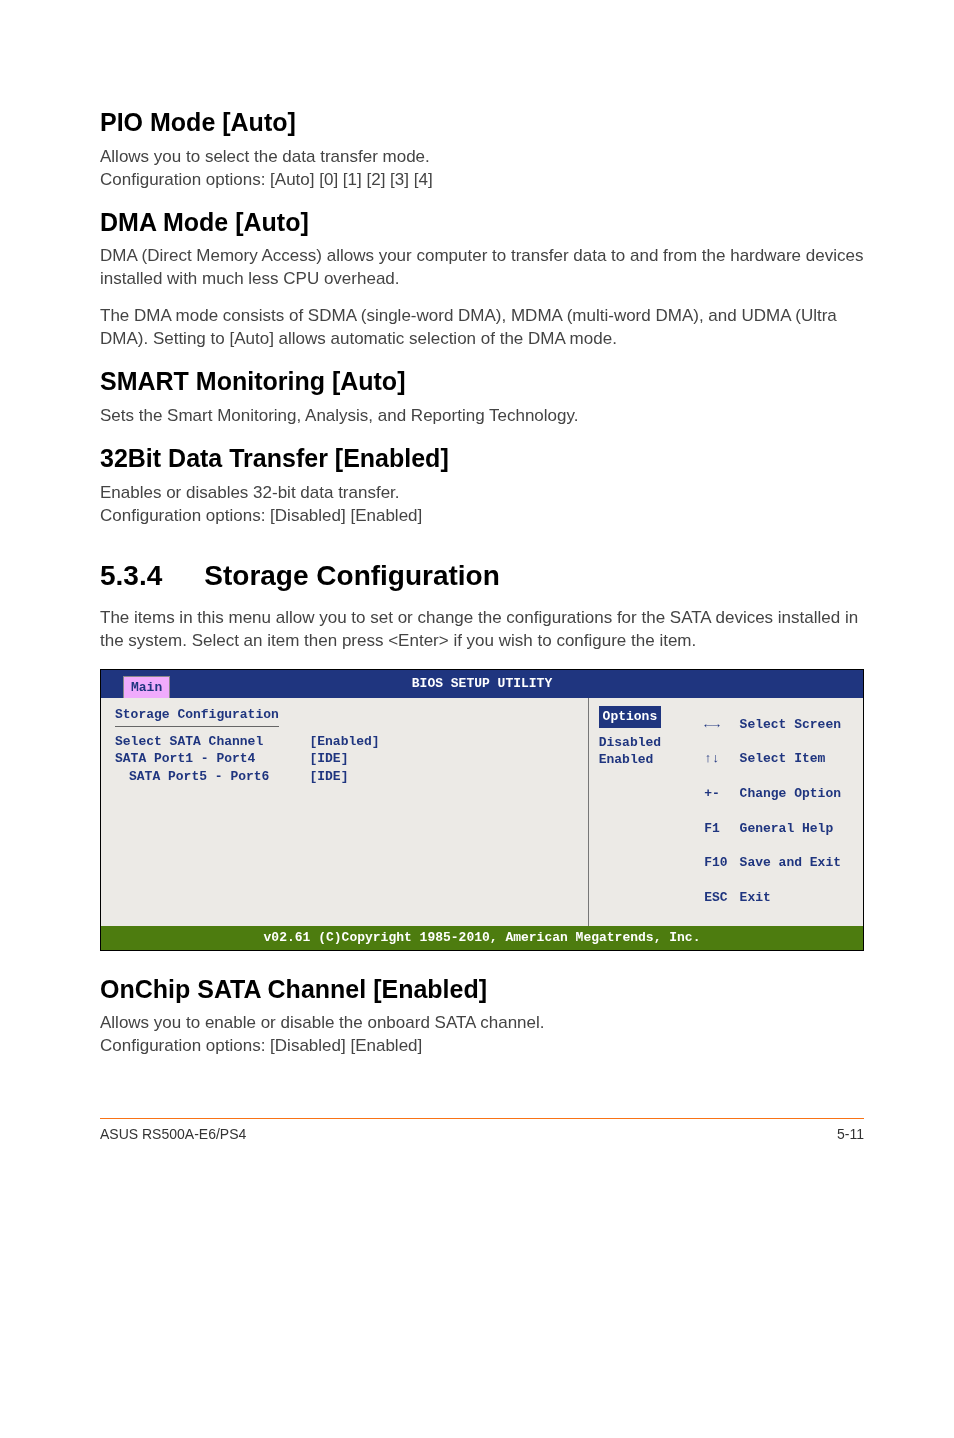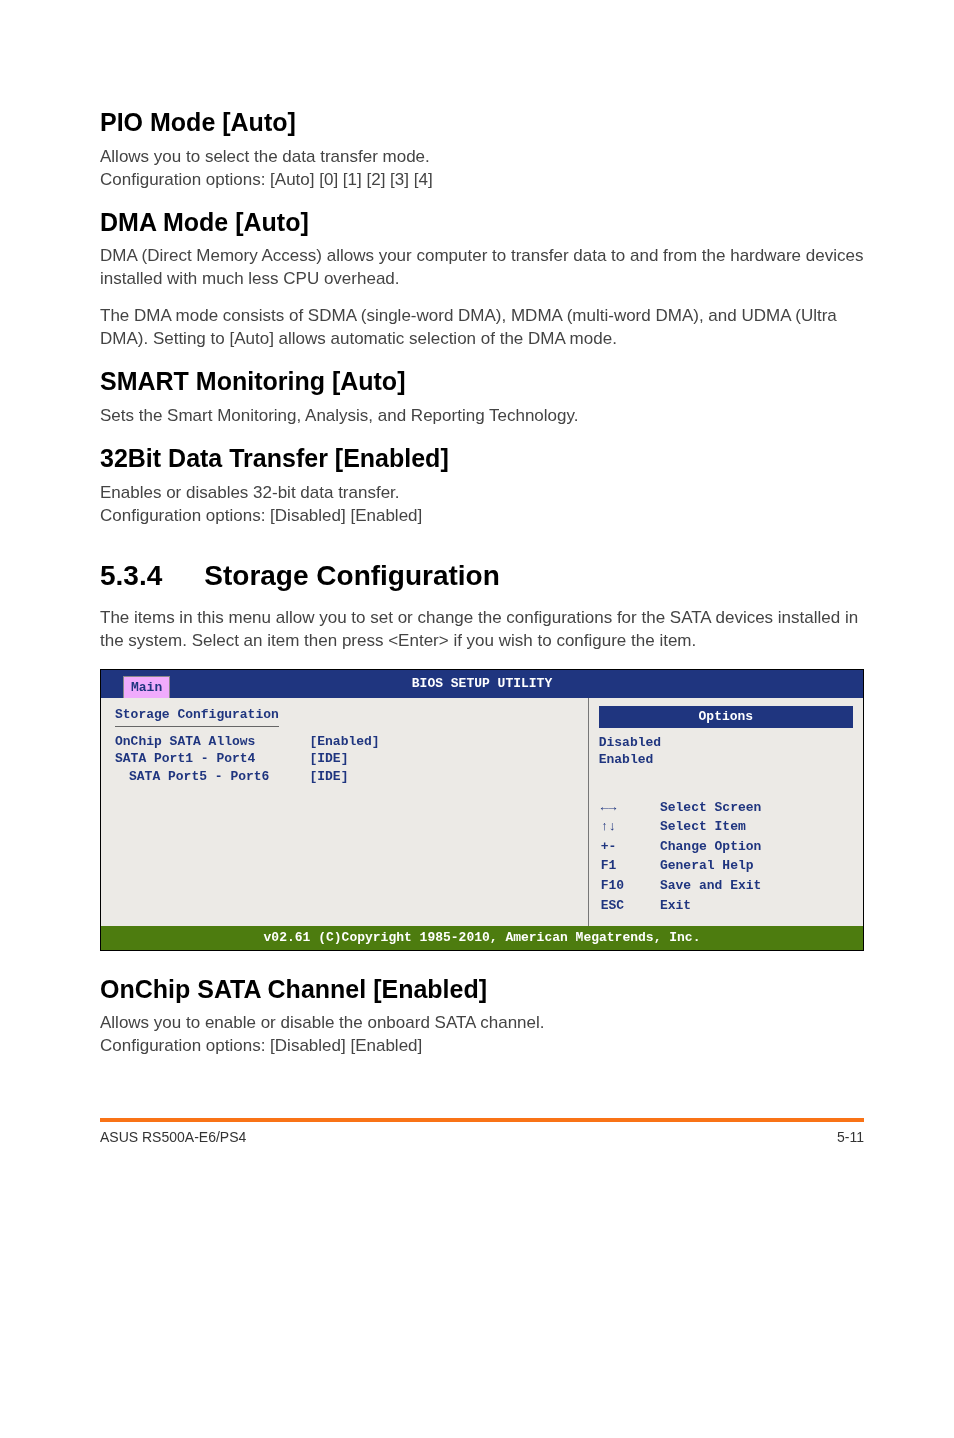--- a/index.html
+++ b/index.html
@@ -75,40 +75,40 @@
     margin-bottom: 6px;
   }
   .bios-left table { border-collapse: collapse; }
   .bios-left td { padding-right: 40px; vertical-align: top; }
   .bios-left .indent { padding-left: 14px; display:inline-block; }
   .bios-right {
     flex: 1;
     padding: 8px 10px 10px 10px;
     color: #1f357f;
     display:flex;
-    flex-direction:column;
+    flex-direction:row;
     justify-content:space-between;
   }
   .bios-right .opt-title {
     background: #1f357f;
     color: #fff;
     text-align: center;
     padding: 2px 0;
     margin-bottom: 6px;
   }
   .bios-right .keys td { padding-right: 10px; white-space:nowrap; }
   .bios-footer {
     background: #4d7c0f;
     color: #fff;
     text-align: center;
     padding: 3px 0;
   }
   .page-footer {
     margin-top: 60px;
-    border-top: 4px solid #f97316;
+    border-top: 1px solid #f97316;
     padding-top: 6px;
     font-size: 14px;
     color: #333;
     display: flex;
     justify-content: space-between;
   }
 </style>
 </head>
 <body>
 
@@ -142,21 +142,21 @@
   <div class="bios-top">
     <span class="title">BIOS SETUP UTILITY</span>
     <div class="bios-tab">Main</div>
   </div>
   <div class="bios-body">
     <div class="bios-left">
       <div class="hdr">Storage Configuration</div>
       <table>
         <tbody>
             <tr>
-          <td>OnChip SATA Allows</td>
+          <td>Select SATA Channel</td>
           <td>[Enabled]</td>
         </tr>
         <tr>
           <td>SATA Port1 - Port4</td>
           <td>[IDE]</td>
         </tr>
         <tr>
           <td><span class="indent">SATA Port5 - Port6</span></td>
           <td>[IDE]</td>
         </tr>

